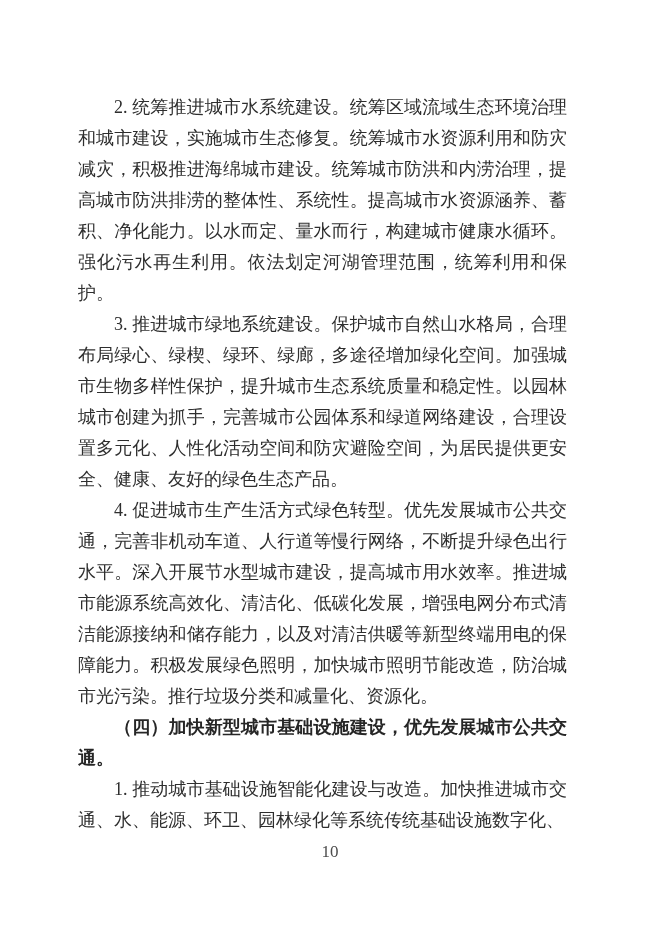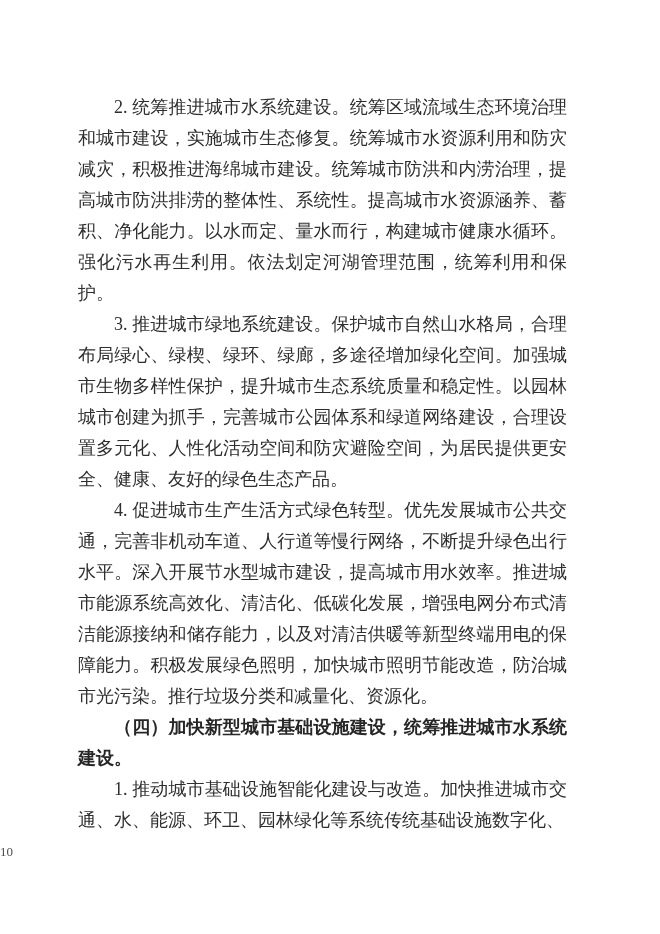--- a/index.html
+++ b/index.html
@@ -34,31 +34,32 @@
   }
   .text-block p.heading {
     font-weight: bold;
     color: #262626;
   }
   .page-number {
     position: absolute;
     top: 843px;
     left: 0;
     width: 100%;
-    font-size: 13px;
+    text-align: center;
+    font-size: 17px;
     line-height: 18px;
     color: #4d4d4d;
     font-family: "Liberation Serif", "DejaVu Serif", serif;
   }
 </style>
 </head>
 <body>
 
 <div class="page">
   <div class="text-block">
     <p>2. 统筹推进城市水系统建设。统筹区域流域生态环境治理和城市建设，实施城市生态修复。统筹城市水资源利用和防灾减灾，积极推进海绵城市建设。统筹城市防洪和内涝治理，提高城市防洪排涝的整体性、系统性。提高城市水资源涵养、蓄积、净化能力。以水而定、量水而行，构建城市健康水循环。强化污水再生利用。依法划定河湖管理范围，统筹利用和保护。</p>
     <p>3. 推进城市绿地系统建设。保护城市自然山水格局，合理布局绿心、绿楔、绿环、绿廊，多途径增加绿化空间。加强城市生物多样性保护，提升城市生态系统质量和稳定性。以园林城市创建为抓手，完善城市公园体系和绿道网络建设，合理设置多元化、人性化活动空间和防灾避险空间，为居民提供更安全、健康、友好的绿色生态产品。</p>
     <p>4. 促进城市生产生活方式绿色转型。优先发展城市公共交通，完善非机动车道、人行道等慢行网络，不断提升绿色出行水平。深入开展节水型城市建设，提高城市用水效率。推进城市能源系统高效化、清洁化、低碳化发展，增强电网分布式清洁能源接纳和储存能力，以及对清洁供暖等新型终端用电的保障能力。积极发展绿色照明，加快城市照明节能改造，防治城市光污染。推行垃圾分类和减量化、资源化。</p>
-    <p class="heading">（四）加快新型城市基础设施建设，统筹推进城市水系统建设。</p>
+    <p class="heading">（四）加快新型城市基础设施建设，优先发展城市公共交通。</p>
     <p>1. 推动城市基础设施智能化建设与改造。加快推进城市交通、水、能源、环卫、园林绿化等系统传统基础设施数字化、</p>
   </div>
   <div class="page-number">10</div>
 </div>
 
 </body></html>

